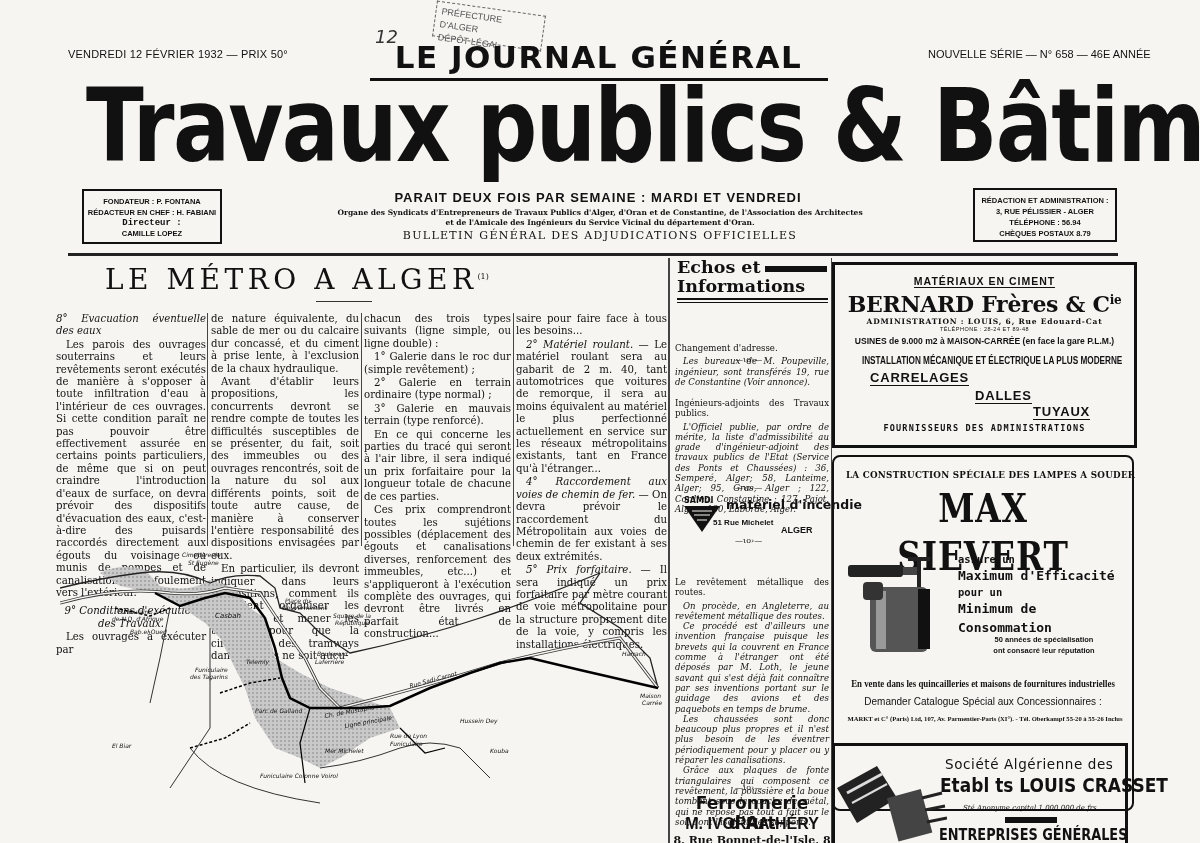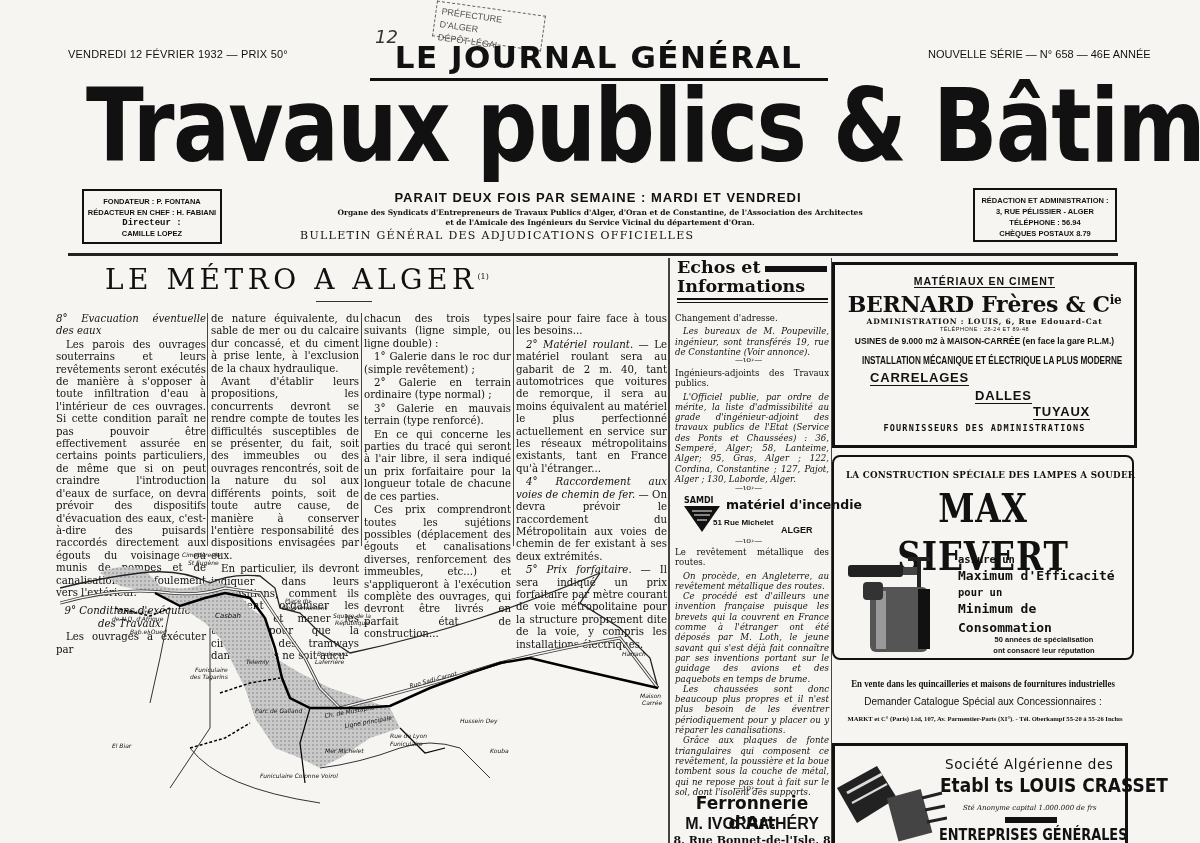--- a/index.html
+++ b/index.html
@@ -16,21 +16,21 @@
   .journal { left: 372px; top: 40px; width: 453px; text-align: center; font-family: "DejaVu Sans", sans-serif; font-weight: bold; font-size: 31px; letter-spacing: 1.5px; line-height: 34px; }
   .journal-rule { left: 370px; top: 78px; width: 458px; height: 3px; background: #111; }
   .main-title { left: 86px; top: 66px; width: 1032px; height: 120px; font-family: "DejaVu Sans", sans-serif; font-weight: bold; font-size: 102px; line-height: 120px; letter-spacing: -2px; transform: scaleX(0.83); transform-origin: left; white-space: nowrap; }
 
   .box-left { left: 82px; top: 189px; width: 140px; height: 55px; border: 2px solid #111; text-align: center; font-family: "Liberation Sans", sans-serif; font-size: 7.5px; line-height: 10.5px; padding-top: 6px; font-weight: bold; }
   .box-left .dir { font-size: 9px; font-family: "Liberation Mono", monospace; }
   .box-right { left: 973px; top: 188px; width: 144px; height: 54px; border: 2px solid #111; text-align: center; font-family: "Liberation Sans", sans-serif; font-size: 7.5px; line-height: 11px; padding-top: 5px; font-weight: bold; }
 
   .parait { left: 228px; top: 190px; width: 740px; text-align: center; font-family: "Liberation Sans", sans-serif; font-weight: bold; font-size: 13px; letter-spacing: 1px; }
   .organe { left: 300px; top: 208px; width: 600px; text-align: center; font-size: 7.5px; line-height: 10px; font-weight: bold; }
-  .bulletin { left: 300px; top: 229px; width: 600px; text-align: left; font-size: 11px; letter-spacing: 1.3px; }
+  .bulletin { left: 300px; top: 229px; width: 600px; text-align: center; font-size: 11px; letter-spacing: 1.3px; }
   .head-rule { left: 68px; top: 253px; width: 1050px; height: 3px; background: #222; }
 
   
   .art-title { left: 105px; top: 263px; width: 520px; font-family: "DejaVu Serif", serif; font-size: 28px; letter-spacing: 4.5px; white-space: nowrap; }
   .art-title sup { font-size: 8px; letter-spacing: 0; }
   .title-underline { left: 316px; top: 301px; width: 56px; height: 1px; background: #333; }
 
   .col { position: absolute; font-size: 10.2px; line-height: 12.4px; text-align: justify; hyphens: auto; }
   .col p { text-indent: 10px; margin-bottom: 1px; }
   .col .noindent { text-indent: 0; }
@@ -40,21 +40,21 @@
 
   
   .map { left: 60px; top: 548px; width: 610px; height: 270px; }
   .caption { left: 240px; top: 855px; font-size: 9.5px; font-style: italic; }
 
   
   .echos-title { left: 677px; top: 258px; width: 152px; font-family: "DejaVu Serif", serif; font-weight: bold; font-size: 17.5px; line-height: 19px; }
   .echos-bar { left: 765px; top: 266px; width: 62px; height: 6px; background: #111; }
   .echos-rule1 { left: 677px; top: 298px; width: 151px; height: 2px; background: #111; }
   .echos-rule2 { left: 677px; top: 302px; width: 151px; height: 1px; background: #111; }
-  .echo { position: absolute; left: 675px; width: 154px; font-size: 8.6px; line-height: 10.3px; text-align: justify; }
+  .echo { position: absolute; left: 675px; width: 154px; font-size: 8.6px; line-height: 10.3px; text-align: justify; margin-top: 30px; }
   .echo .eh { font-weight: normal; }
   .echo .it { font-style: italic; text-indent: 8px; }
   .sep { position: absolute; left: 735px; font-size: 8px; }
   .samdi-logo { left: 682px; top: 495px; width: 40px; height: 38px; }
   .samdi-text { left: 726px; top: 497px; font-family: "DejaVu Sans", sans-serif; font-weight: bold; font-size: 12.5px; }
   .samdi-addr { left: 713px; top: 518px; font-family: "Liberation Sans", sans-serif; font-weight: bold; font-size: 8px; }
   .samdi-city { left: 781px; top: 525px; font-family: "Liberation Sans", sans-serif; font-weight: bold; font-size: 9px; }
   .ferro { left: 672px; top: 793px; width: 160px; text-align: center; font-family: "DejaVu Sans", sans-serif; font-weight: bold; font-size: 17px; line-height: 20px; }
   .ivorra { left: 672px; top: 815px; width: 160px; text-align: center; font-family: "Liberation Sans", sans-serif; font-weight: bold; font-size: 16px; }
   .ivorra-addr { left: 672px; top: 834px; width: 160px; text-align: center; font-family: "DejaVu Serif", serif; font-weight: bold; font-size: 11px; }
@@ -65,21 +65,21 @@
   .ad-bernard .t2 { font-family: "DejaVu Serif", serif; font-weight: bold; font-size: 22px; margin-top: 2px; letter-spacing: -0.3px; }
   .ad-bernard .t2 sup { font-size: 12px; }
   .ad-bernard .t3 { font-weight: bold; font-size: 7.5px; letter-spacing: 0.8px; }
   .ad-bernard .t4 { font-family: "Liberation Sans", sans-serif; font-size: 5.5px; letter-spacing: 0.5px; }
   .ad-bernard .t5 { font-family: "Liberation Sans", sans-serif; font-weight: bold; font-size: 9.5px; margin-top: 3px; transform: scaleX(0.9); }
   .ad-bernard .t6 { font-family: "Liberation Sans", sans-serif; font-weight: bold; font-size: 10px; margin-top: 9px; transform: scaleX(0.82); white-space: nowrap; }
   .ad-bernard .prods { position: relative; height: 56px; font-family: "Liberation Sans", sans-serif; font-weight: bold; font-size: 13px; letter-spacing: 0.8px; }
   .ad-bernard .prods span { position: absolute; border-bottom: 1.5px solid #111; }
   .ad-bernard .t7 { font-family: "DejaVu Sans Mono", monospace; font-weight: bold; font-size: 8.5px; letter-spacing: 1.2px; margin-top: 1px; }
 
-  .ad-sievert { left: 832px; top: 455px; width: 302px; height: 205px; border: 2px solid #111; border-radius: 8px; text-align: center; }
+  .ad-sievert { left: 832px; top: 455px; width: 302px; height: 356px; border: 2px solid #111; border-radius: 8px; text-align: center; }
   .ad-sievert .s1 { margin-top: 12px; font-family: "DejaVu Serif", serif; font-weight: bold; font-size: 9.5px; letter-spacing: 0.3px; transform: scaleX(0.92); white-space: nowrap; }
   .ad-sievert .s2 { margin-top: 4px; font-family: "DejaVu Serif", serif; font-weight: bold; font-size: 40px; line-height: 48px; letter-spacing: 1px; transform: scaleX(0.82); }
   .ad-sievert .lamp { position: absolute; left: 14px; top: 100px; width: 95px; height: 105px; }
   .ad-sievert .ass { position: absolute; left: 124px; top: 95px; text-align: left; font-family: "DejaVu Sans Mono", monospace; font-weight: bold; }
   .ad-sievert .ass .small { font-size: 10.5px; line-height: 14px; }
   .ad-sievert .ass .big { font-size: 13px; line-height: 19px; }
   .ad-sievert .ann { position: absolute; left: 140px; top: 177px; width: 140px; text-align: center; font-family: "Liberation Sans", sans-serif; font-weight: bold; font-size: 7.5px; line-height: 11px; }
   .ad-sievert .vente { position: absolute; left: 0; top: 222px; width: 100%; font-family: "Liberation Serif", serif; font-weight: bold; font-size: 9.5px; transform: scaleX(0.93); white-space: nowrap; }
   .ad-sievert .cat { position: absolute; left: 0; top: 239px; width: 100%; font-family: "Liberation Sans", sans-serif; font-size: 10px; }
   .ad-sievert .markt { position: absolute; left: 4px; top: 258px; width: 294px; font-family: "Liberation Serif", serif; font-weight: bold; font-size: 6.6px; white-space: nowrap; overflow: hidden; }

